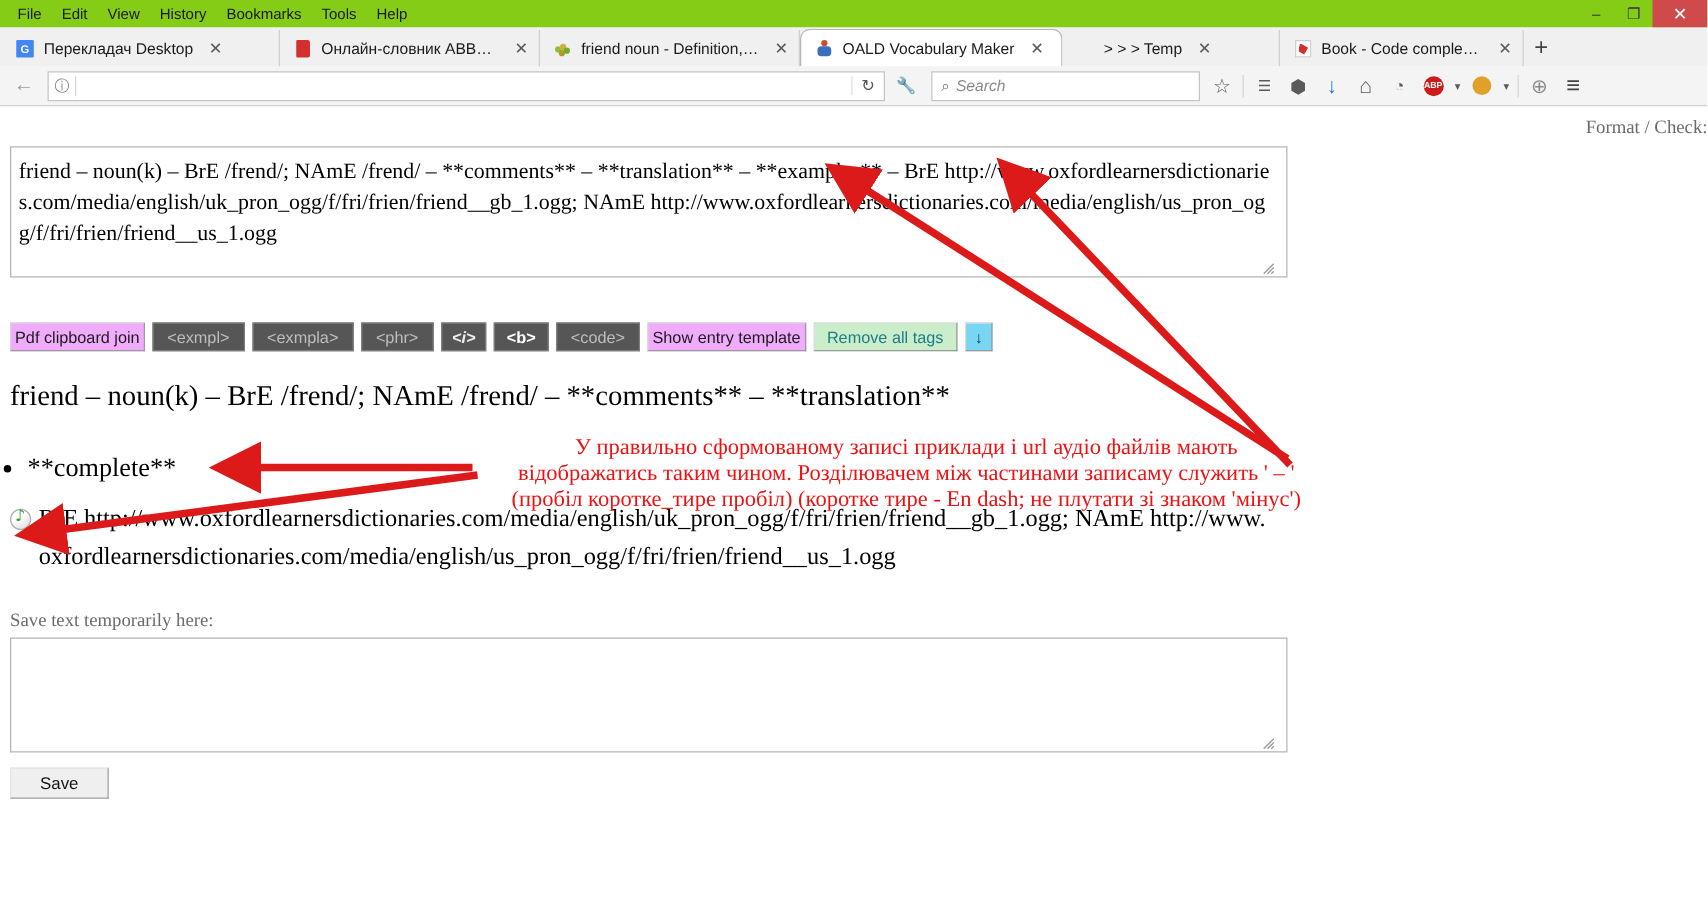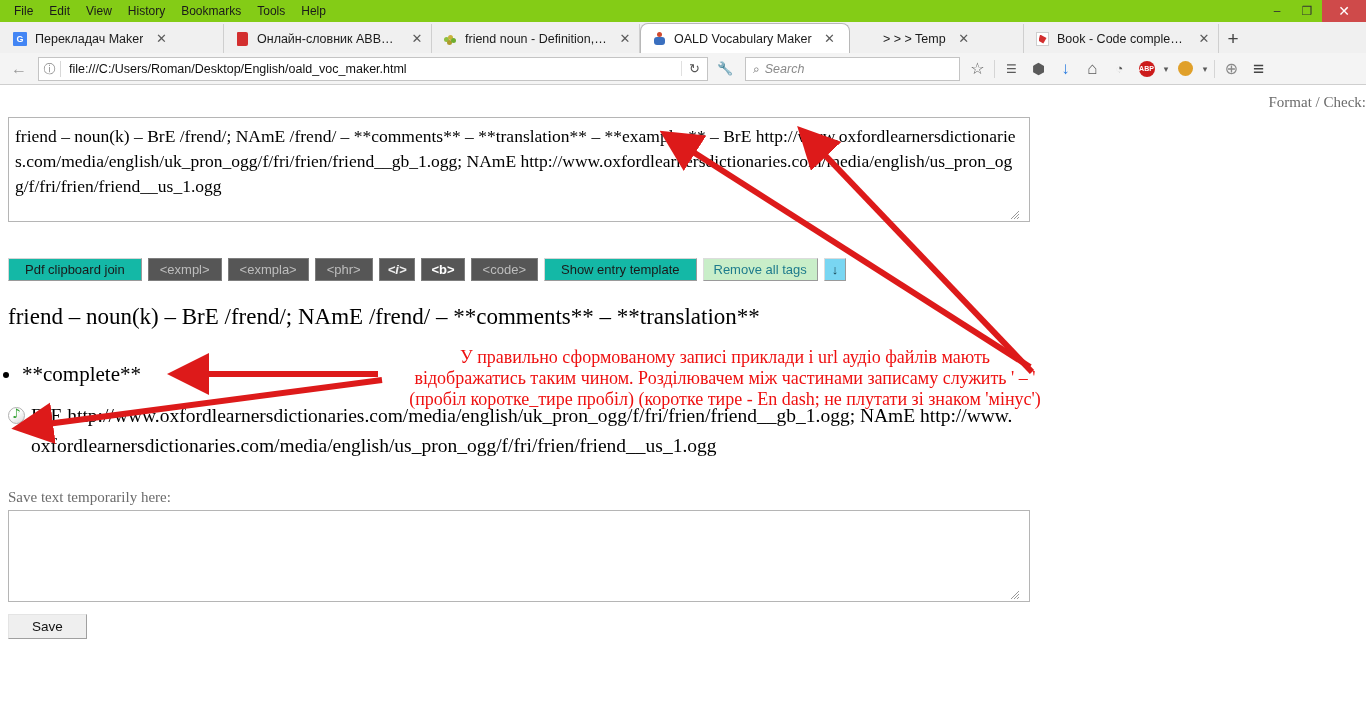--- a/index.html
+++ b/index.html
@@ -211,25 +211,25 @@
     margin-top: 36px;
     padding-left: 8px;
     display: flex;
     align-items: center;
     gap: 6px;
   }
   .btn {
     font-family: "Liberation Sans", sans-serif;
     font-size: 13px;
     height: 23px;
-    padding: 0 16px;
+    padding: 0 3px;
     display: inline-flex; align-items: center; justify-content: center;
     border: 1px solid #9a9a9a;
     border-top-color:#d5d5d5; border-left-color:#d5d5d5;
-    background: #14b8a6;
+    background: #f0abfc;
     color: #1a1a1a;
     white-space: nowrap;
   }
   .btn.tag {
     background: #565656;
     color: #bdbdbd;
     border: 1px solid #7d7d7d;
     font-family: "Liberation Sans", sans-serif;
     font-size: 13px;
     padding: 0 11px;
@@ -356,21 +356,21 @@
       <div class="wclose">✕</div>
     </div>
   </div>
 
   <div class="tabstrip">
 
     <div class="tab" style="width:222px">
       <span class="favicon">
           <span class="fav-gtrans">G</span>
         </span>
-      <span class="tlabel">Перекладач Maker</span>
+      <span class="tlabel">Перекладач Desktop</span>
       <span class="tclose">✕</span>
     </div>
 
     <div class="tab" style="width:208px">
       <span class="favicon">
           <span class="fav-book"></span>
         </span>
       <span class="tlabel">Онлайн-словник ABBYY ...</span>
       <span class="tclose">✕</span>
     </div>
@@ -414,21 +414,20 @@
     </div>
 
     <div class="newtab">+</div>
   </div>
 
   <div class="navbar">
     <div class="navbtn">←</div>
 
     <div class="urlbar">
       <span class="ibadge">ⓘ</span>
-      <span class="utext">file:///C:/Users/Roman/Desktop/English/oald_voc_maker.html</span>
       <span class="ureload">↻</span>
     </div>
 
     <div class="toolicon" style="font-size:13px">🔧</div>
 
     <div class="searchbar">
       <span class="sicon">⌕</span>
       <span class="splace">Search</span>
     </div>
 

